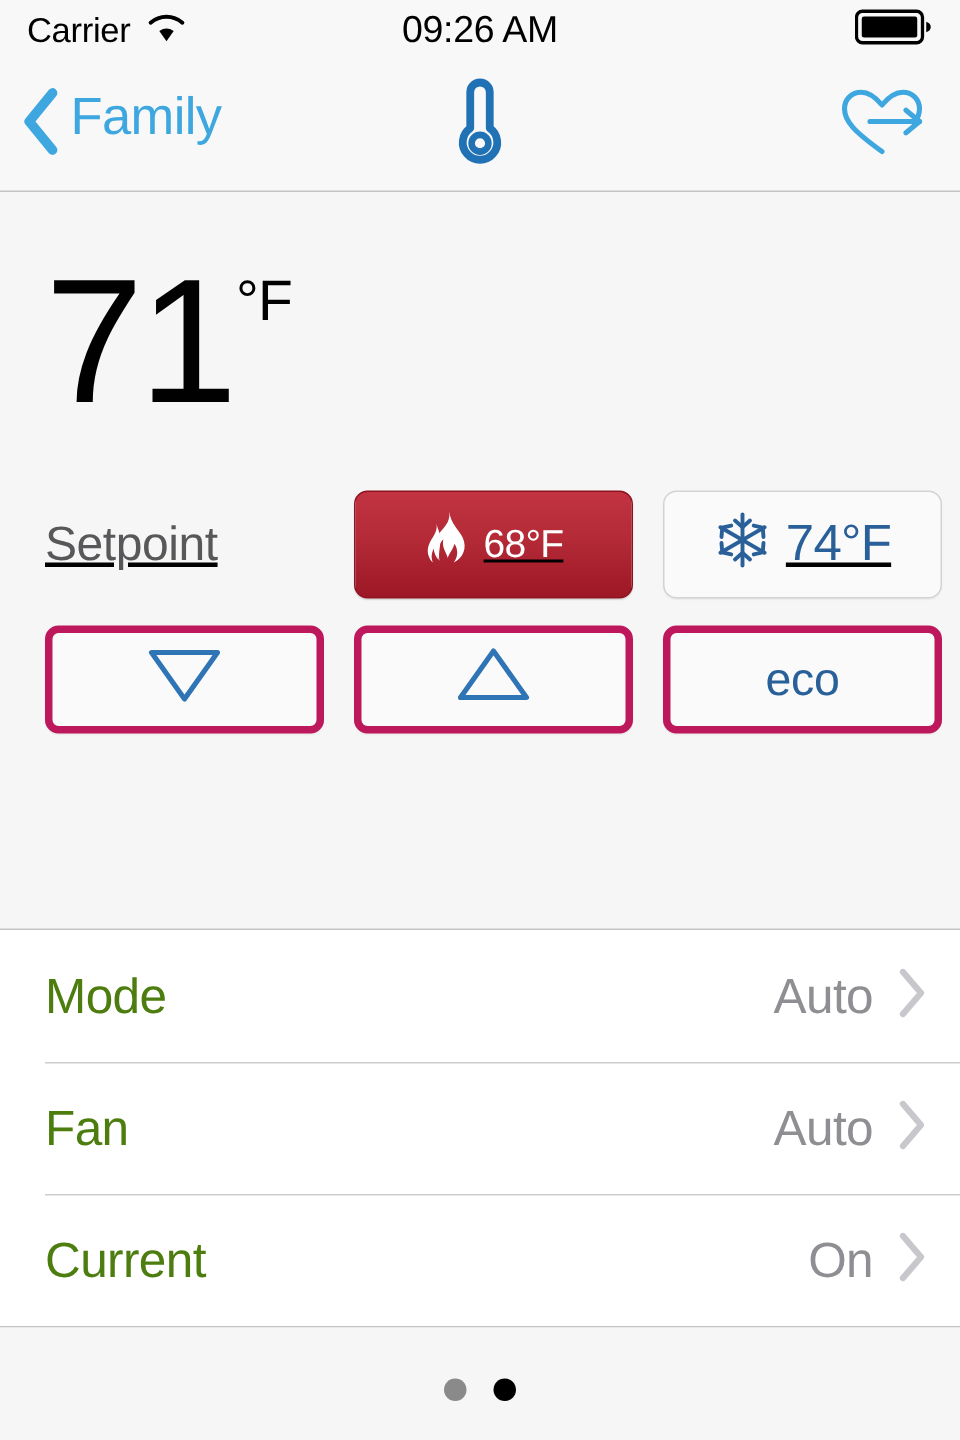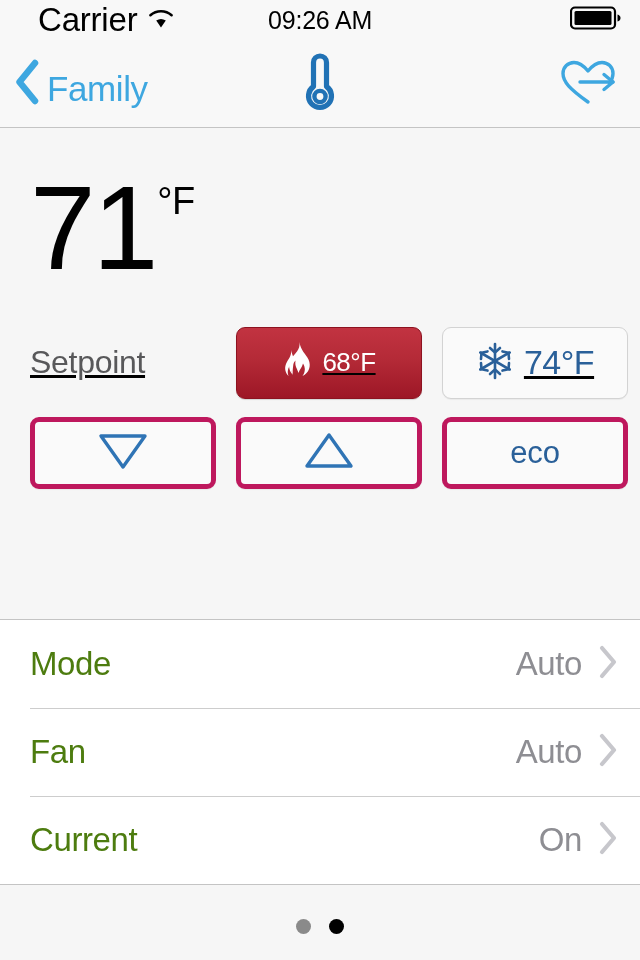--- a/index.html
+++ b/index.html
@@ -31,24 +31,23 @@
     align-items: center;
     position: relative;
     padding: 0 18px;
   }
   .status-left {
     display: flex;
     align-items: center;
     gap: 10px;
   }
   .carrier-text {
-    font-size: 33px;
+    font-size: 23px;
     color: #000;
     letter-spacing: -0.2px;
-    margin-left: 20px;
   }
   .wifi-icon { display: block; }
   .status-time {
     position: absolute;
     left: 0; right: 0;
     text-align: center;
     font-size: 25px;
     color: #000;
     font-weight: 400;
     letter-spacing: -0.2px;
@@ -66,21 +65,21 @@
     height: 88px;
     background: #f8f8f8;
     border-bottom: 1px solid #c4c4c4;
     display: flex;
     align-items: center;
     position: relative;
     padding: 0 20px 0 14px;
   }
   .nav-back {
     display: flex;
-    align-items: flex-end;
+    align-items: flex-start;
     gap: 7px;
     cursor: pointer;
   }
   .back-chevron { display: block; }
   .nav-back-label {
     font-size: 35px;
     color: #3ea7e0;
     letter-spacing: -0.4px;
   }
   .nav-title-icon {

